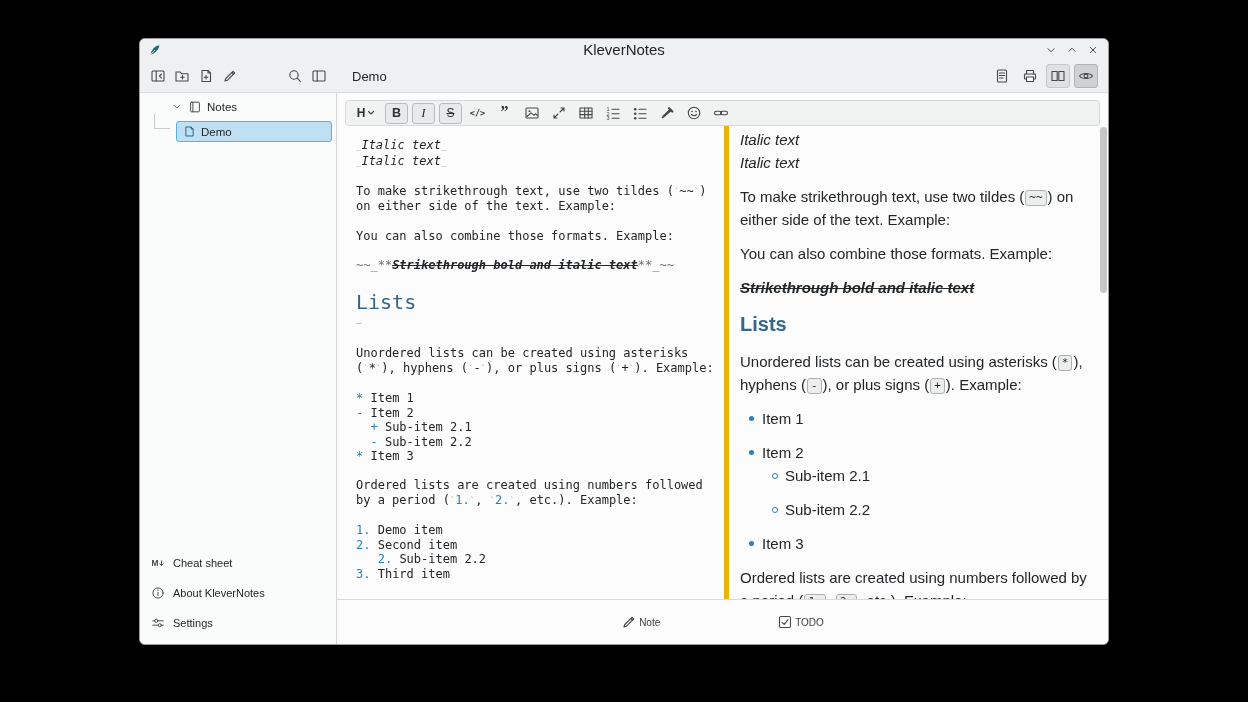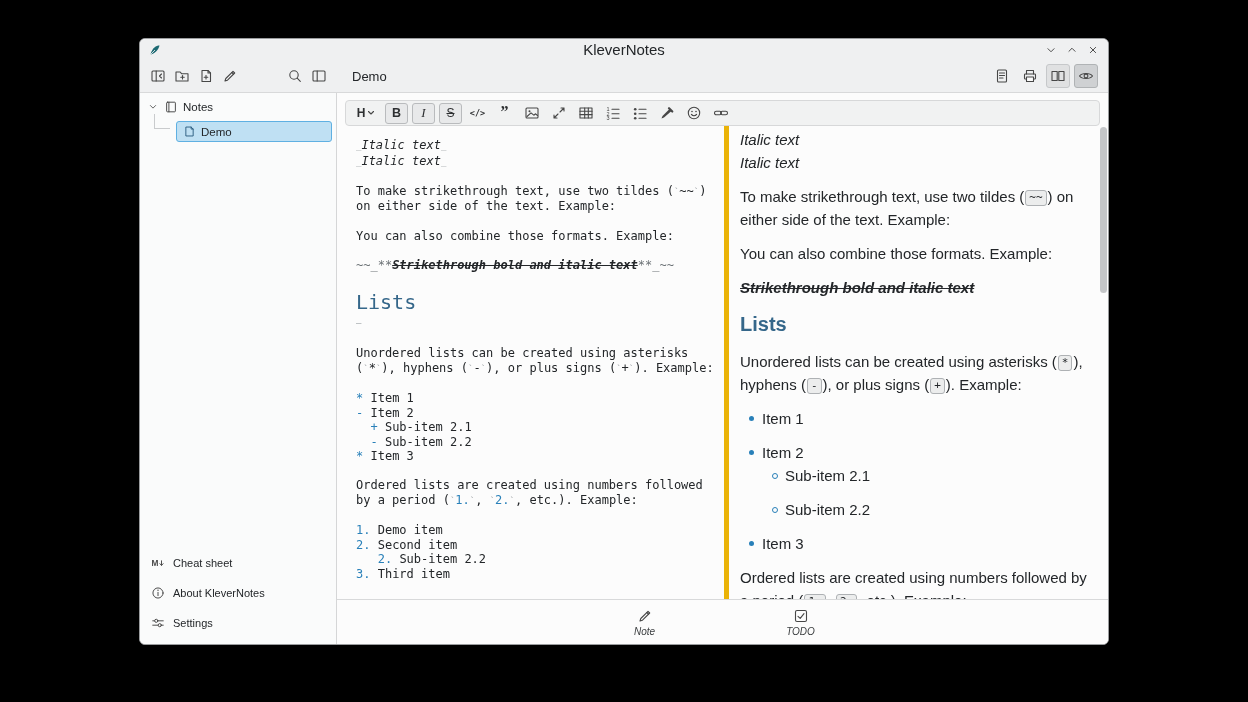--- a/index.html
+++ b/index.html
@@ -33,21 +33,21 @@
   .btn{ background:none; border:1px solid transparent; padding:0; width:24px; height:24px; border-radius:3px; display:flex; align-items:center; justify-content:center; cursor:default;}
   .btn.pressed{ background:#e0e1e2; border-color:#c6c8ca;}
   .btn.pressed-dark{ background:#cfd1d3; border-color:#b0b3b5;}
   .hl-spacer{ flex:1;}
   .page-title{ margin-left:15px; font-size:13px; color:#232629;}
   .header-right{ margin-left:auto; display:flex; gap:4px; margin-right:10px;}
   
   .body{ flex:1; display:flex; min-height:0;}
   .sidebar{ width:197px; flex:0 0 auto; background:#fafbfb; border-right:1px solid #d5d6d7; display:flex; flex-direction:column; position:relative;}
   .tree{ padding-top:3px; position:relative;}
-  .tree-row{ display:flex; align-items:center; height:21px; font-size:11.5px; gap:5px;}
+  .tree-row{ display:flex; align-items:center; height:21px; font-size:11.5px; gap:5px;margin-left:24px;}
   .tree-row.root{ padding-left:7px;}
   .expander{ display:flex; width:12px;}
   .tree-branch{ position:absolute; left:14px; top:21px; width:16px; height:15px; border-left:1px solid #c9cbcd; border-bottom:1px solid #c9cbcd;}
   .tree-row.child{ margin:4px 4px 0 36px; height:21px; background:var(--sel-bg); border:1px solid #5fb0e2; border-radius:3px; padding-left:6px;}
   
   .side-footer{ margin-top:auto; padding-bottom:6px;}
   .side-item{ display:flex; align-items:center; gap:8px; height:30px; padding-left:11px; font-size:11px; color:#232629;}
   
   .content{ flex:1; display:flex; flex-direction:column; min-width:0; background:#fcfcfc;}
   .format-toolbar{ margin:7px 8px 0 8px; height:26px; flex:0 0 auto; background:#f1f2f2; border:1px solid #d7d8d9; border-radius:4px; display:flex; align-items:center; padding:0 5px; gap:4px;}
@@ -80,21 +80,21 @@
   .pv-ul{ list-style:none; margin:0 0 11px 0; padding:0 0 0 22px;}
   .pv-ul.sub{ margin:0; padding-left:23px;}
   .pv-ul li{ margin:0 0 11px 0; position:relative;}
   .pv-ul > li::before{ content:""; position:absolute; left:-13px; top:9px; width:5px; height:5px; border-radius:50%; background:var(--bullet);}
   .pv-ul.sub > li::before{ background:transparent; border:1.3px solid var(--bullet); width:4px; height:4px;}
   .code-chip{ font-family:"DejaVu Sans Mono", monospace; font-size:11px; line-height:14px; display:inline-block;
     background:#eceded; border:1px solid #aeb1b4; border-radius:3px; padding:0 3px; margin:0 1px; vertical-align:1px; color:#232629;}
   .scroll-thumb{ position:absolute; right:1px; top:1px; width:7px; height:166px; border-radius:3.5px; background:#c4c6c8;}
   
   .bottom-bar{ height:45px; flex:0 0 auto; border-top:1px solid #d8d9da; background:#fcfcfc; display:flex; align-items:center; justify-content:center; gap:110px;}
-  .tab{ display:flex; flex-direction:column; align-items:center; gap:2px; font-size:10px; color:#3a3d3f; min-width:46px;font-style:italic;}
+  .tab{ display:flex; flex-direction:row; align-items:center; gap:2px; font-size:10px; color:#3a3d3f; min-width:46px;}
   
   svg.ic{ stroke:#474747; fill:none; stroke-width:1.1; stroke-linecap:round; stroke-linejoin:round; display:block;}
   svg.ic .f{ fill:#474747; stroke:none;}
   svg.ic text{ stroke:none; fill:#474747;}
 </style>
 </head>
 <body>
 
 <div class="stage">
   <div class="window">

